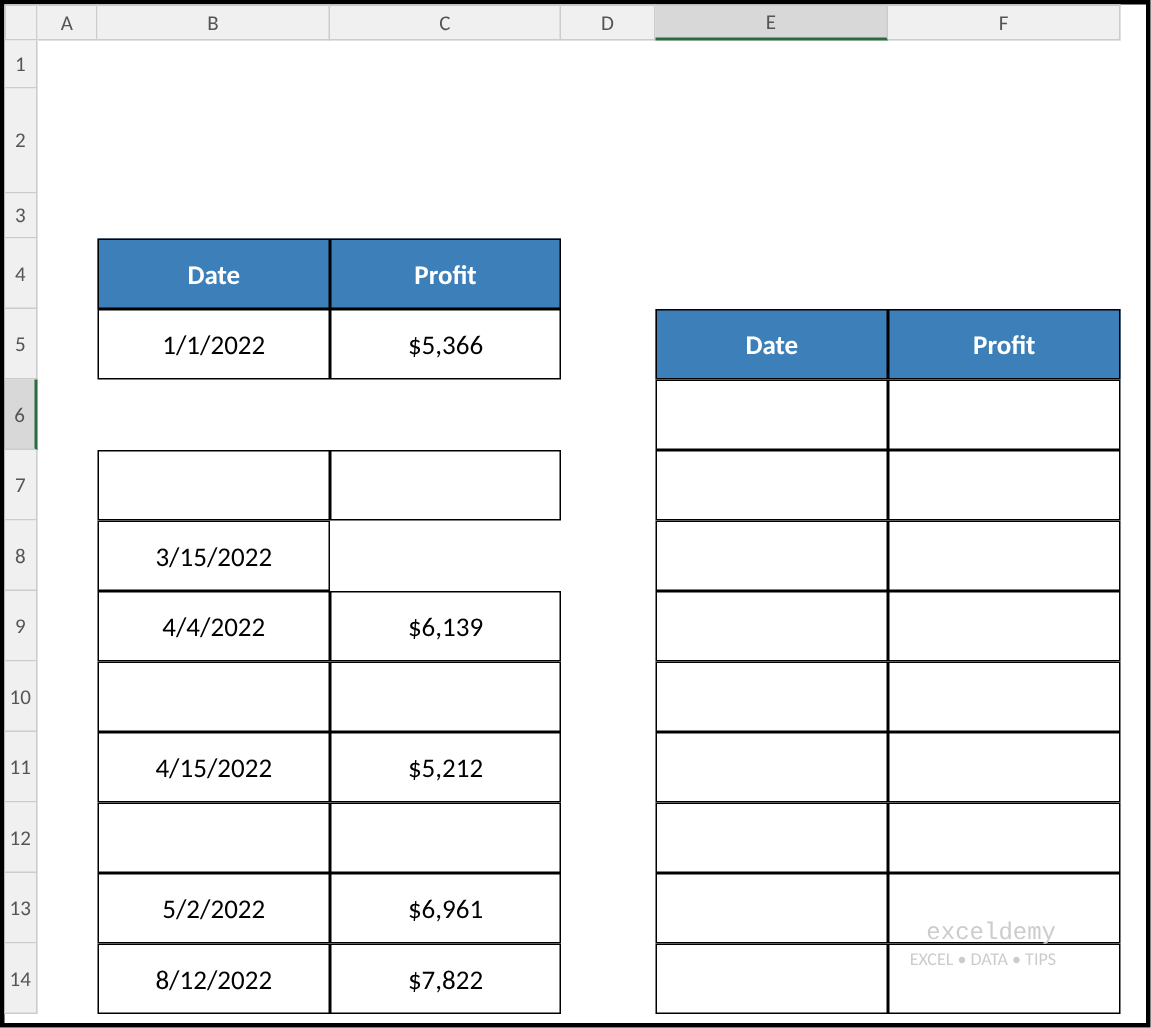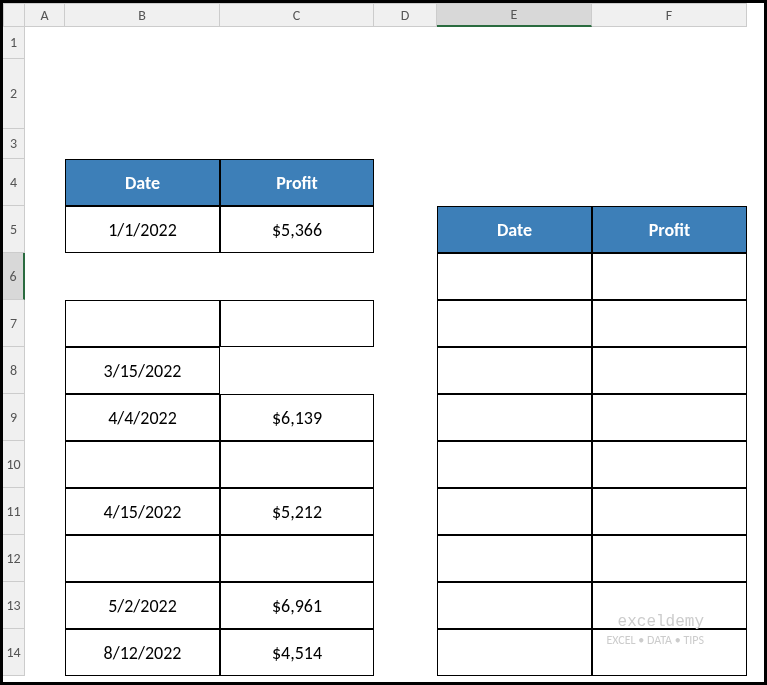--- a/index.html
+++ b/index.html
@@ -178,21 +178,21 @@
   <div class="cell" style="grid-column:2;grid-row:14"></div>
   <div class="tbl-cell" style="grid-column:3;grid-row:14">5/2/2022</div>
   <div class="tbl-cell" style="grid-column:4;grid-row:14">$6,961</div>
   <div class="cell" style="grid-column:5;grid-row:14"></div>
   <div class="tbl-cell" style="grid-column:6;grid-row:14"></div>
   <div class="tbl-cell" style="grid-column:7;grid-row:14"></div>
 
   <div class="row-hdr" style="grid-row:15">14</div>
   <div class="cell" style="grid-column:2;grid-row:15"></div>
   <div class="tbl-cell" style="grid-column:3;grid-row:15">8/12/2022</div>
-  <div class="tbl-cell" style="grid-column:4;grid-row:15">$4,514</div>
+  <div class="tbl-cell" style="grid-column:4;grid-row:15">$7,822</div>
   <div class="cell" style="grid-column:5;grid-row:15"></div>
   <div class="tbl-cell" style="grid-column:6;grid-row:15"></div>
   <div class="tbl-cell" style="grid-column:7;grid-row:15"></div>
 </div>
 
 <div class="watermark">
   <div class="wm1">exceldemy</div>
   <div>EXCEL • DATA • TIPS</div>
 </div>
 

